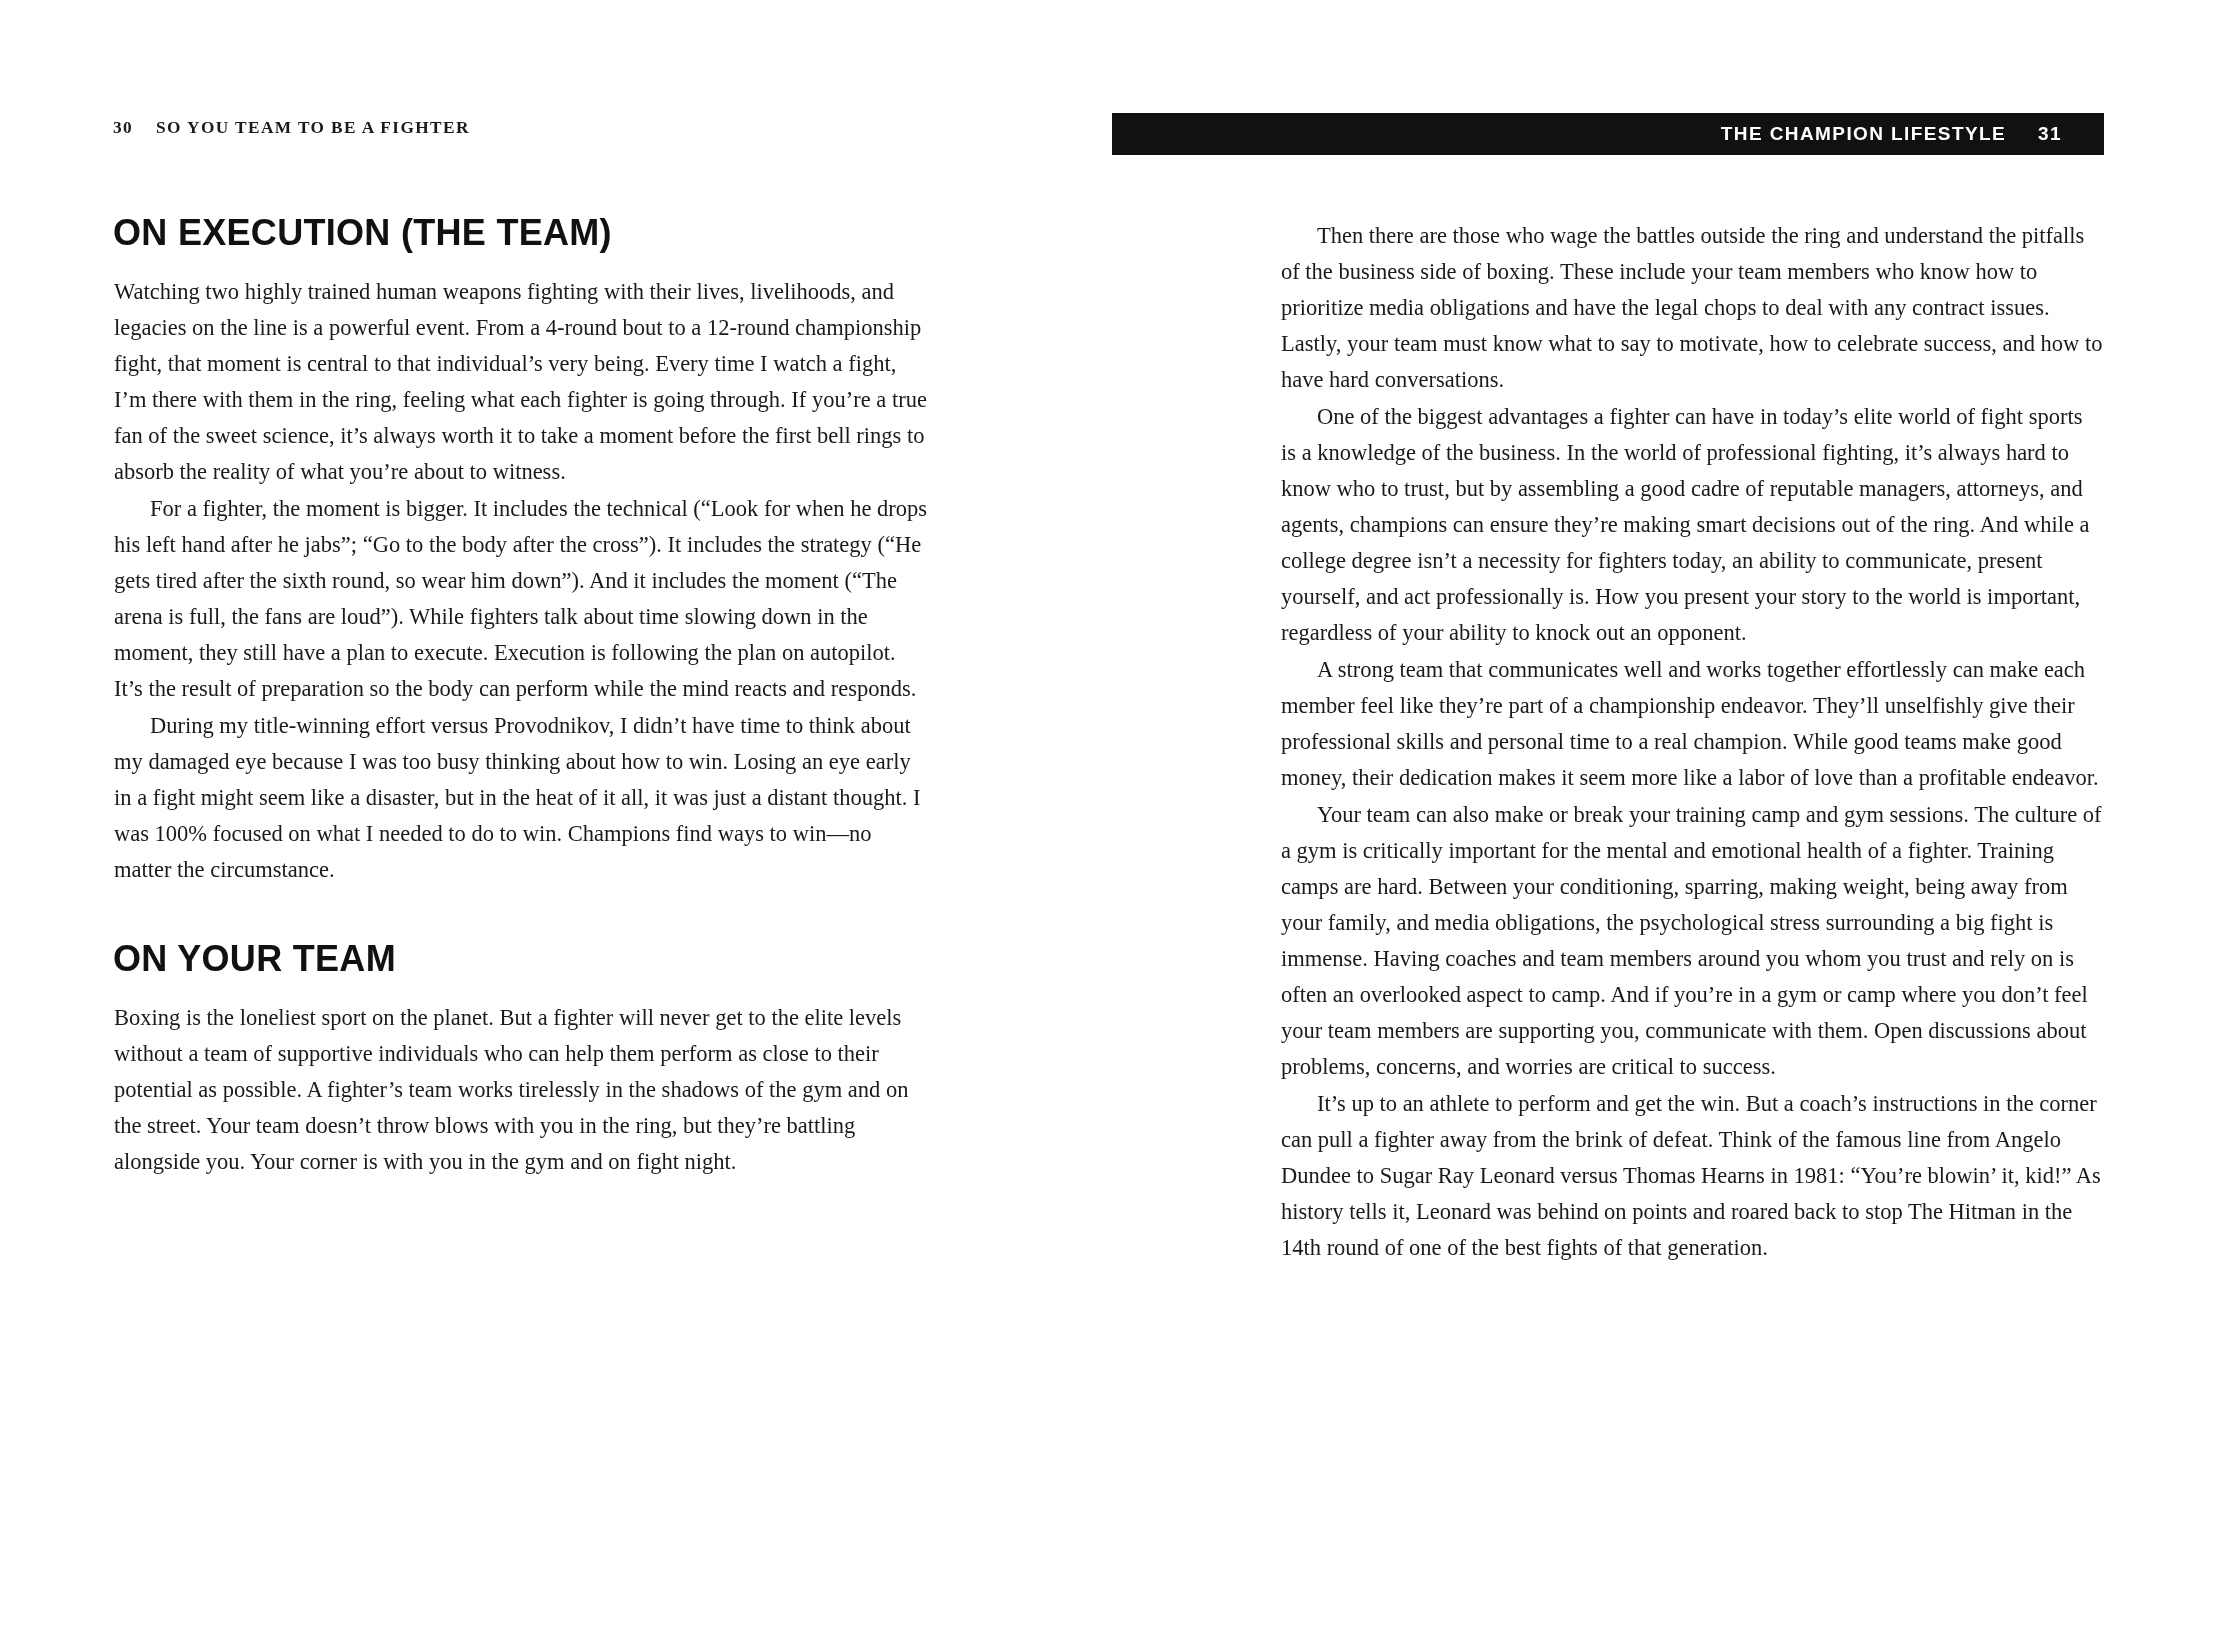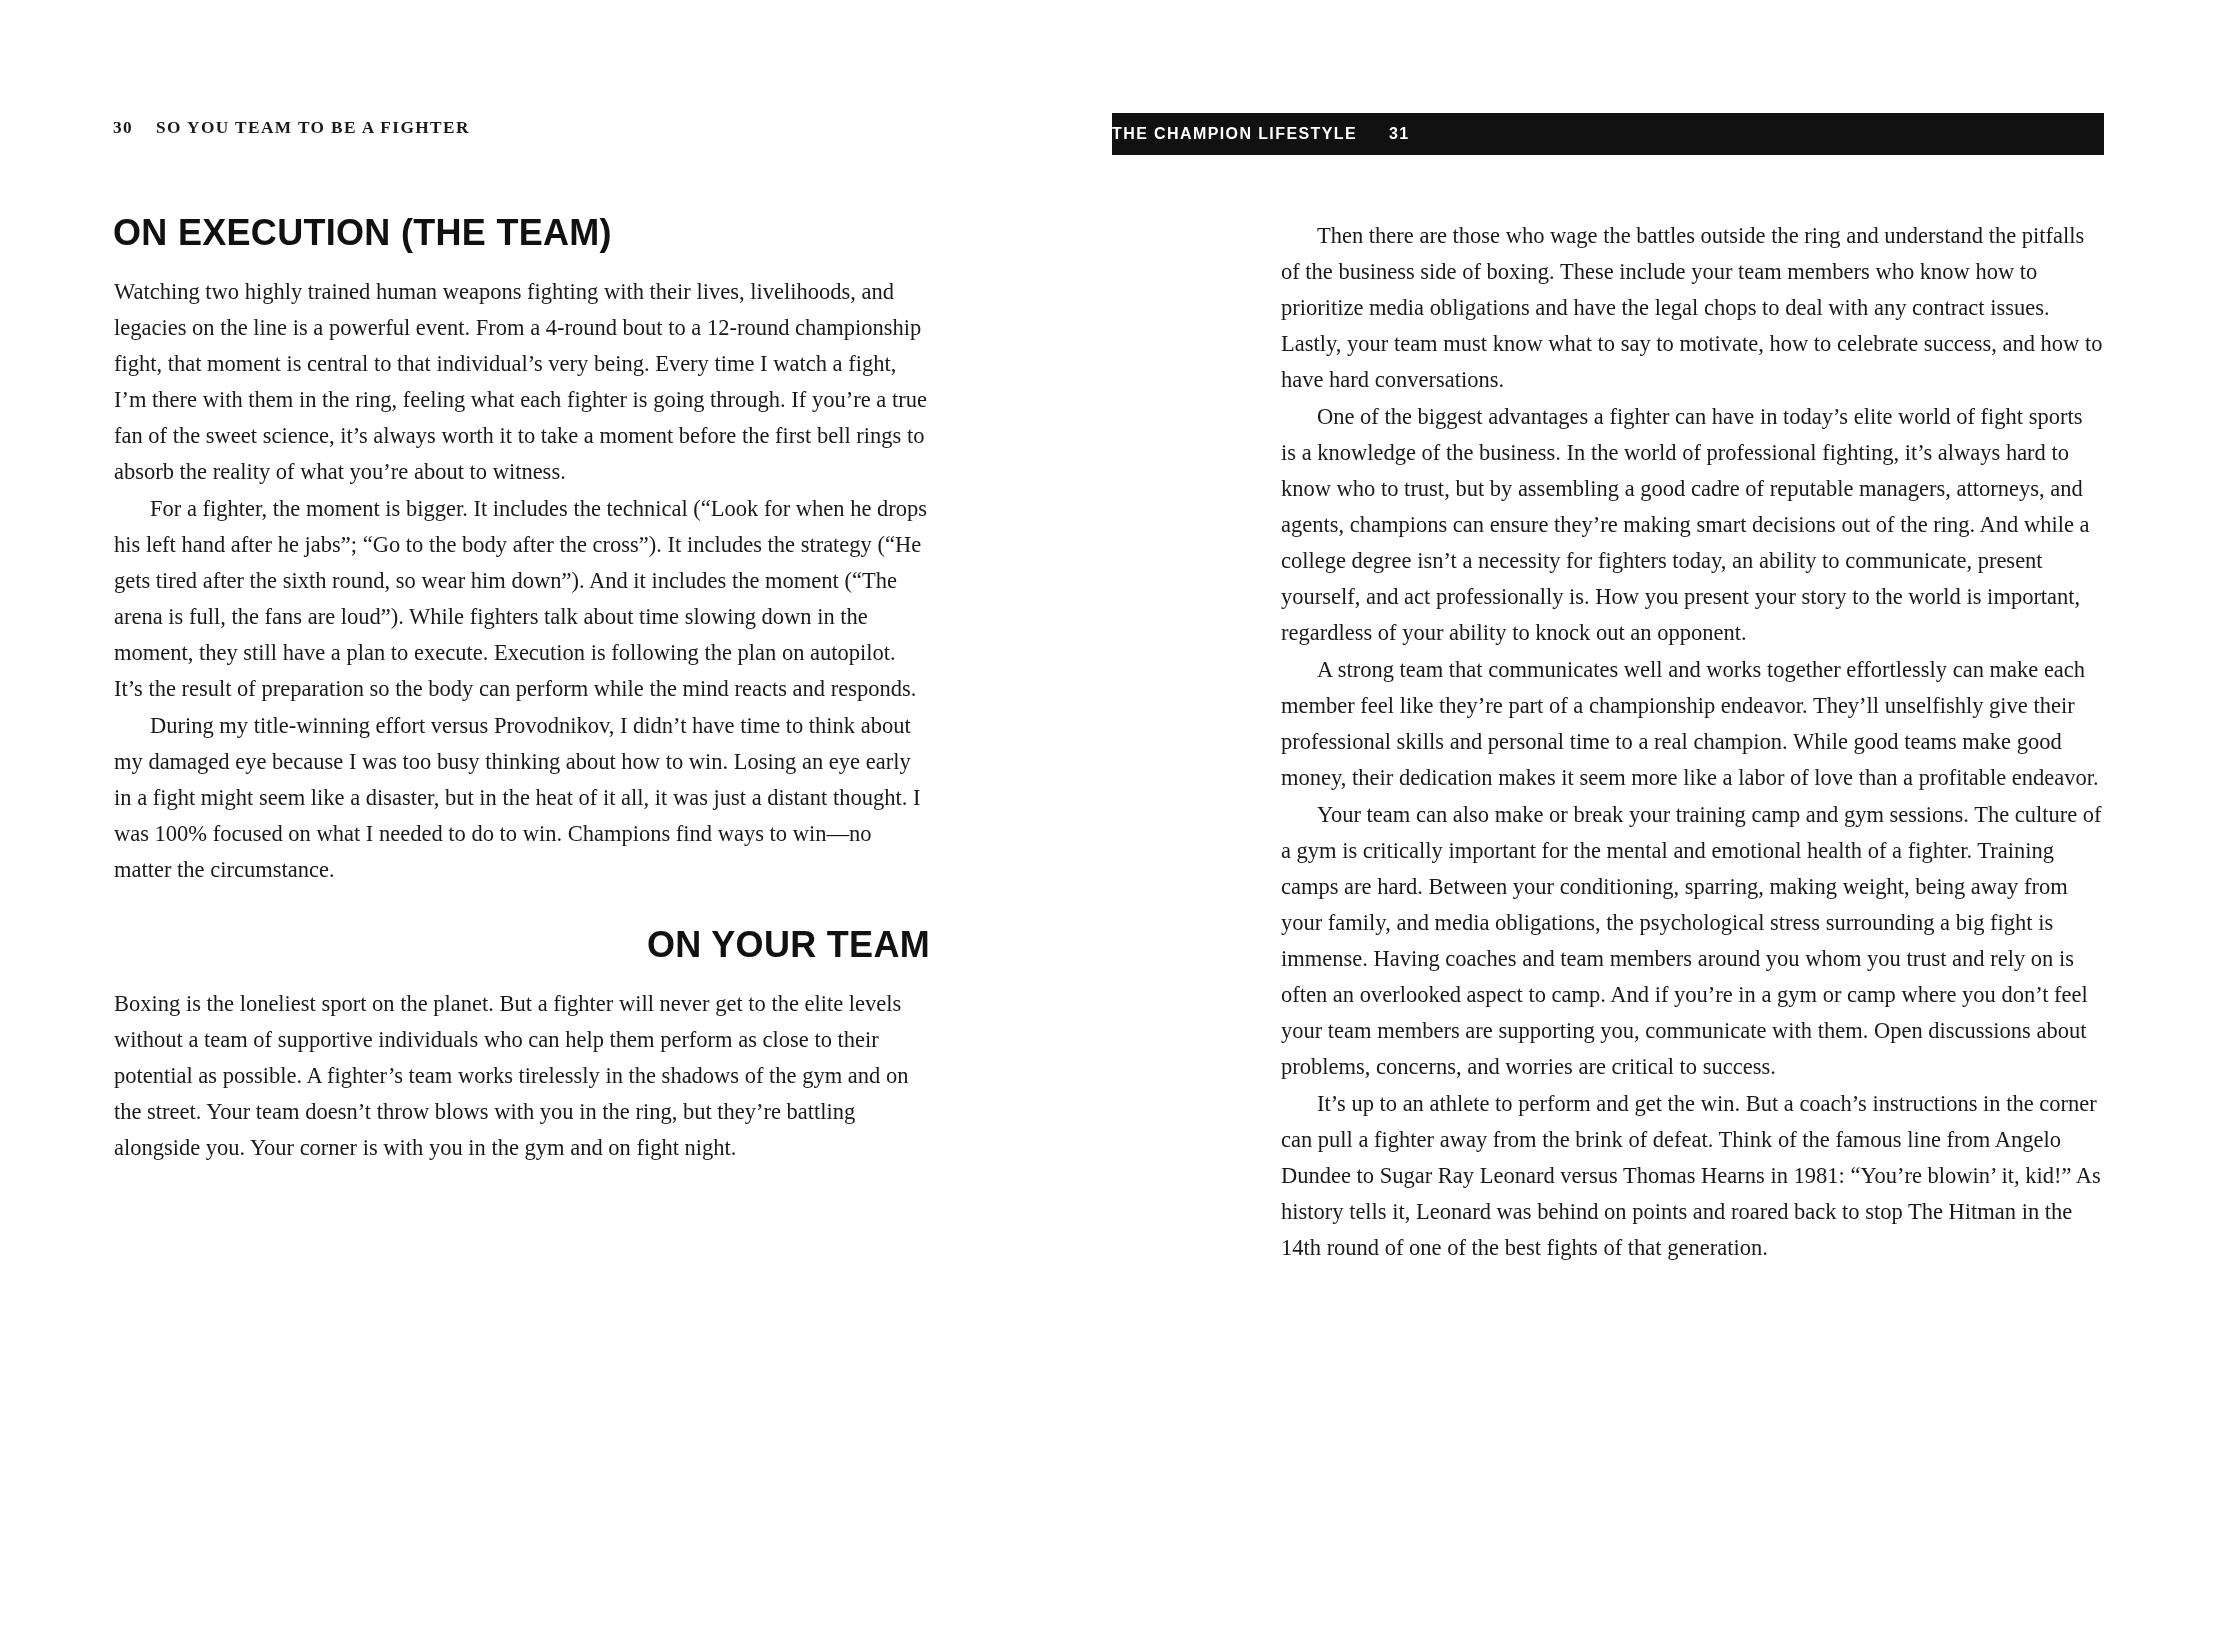--- a/index.html
+++ b/index.html
@@ -45,25 +45,26 @@
     background: #111111;
   }
   .head-right-inner {
     position: absolute;
     top: 0;
     left: 0;
     right: 0;
     bottom: 0;
     display: flex;
     align-items: center;
+    justify-content: flex-end;
     padding-right: 42px;
     gap: 32px;
     font-family: "Liberation Sans", sans-serif;
     font-weight: bold;
-    font-size: 16px;
+    font-size: 19px;
     letter-spacing: 1.4px;
     color: #ffffff;
   }
 
   
   .col {
     position: absolute;
     top: 214px;
     width: 817px;
   }
@@ -73,22 +74,21 @@
   h1.section-title {
     font-family: "Liberation Sans", sans-serif;
     font-weight: bold;
     font-size: 36px;
     letter-spacing: 0.3px;
     line-height: 1.05;
     margin: 0 0 22px 0;
     color: #111111;
   }
   h1.section-title.second {
-    margin-top: 38px;
-    text-align: right;
+    margin-top: 52px;
   }
 
   p.body {
     margin: 1px;
     font-size: 22.5px;
     line-height: 36px;
     text-align: left;
     color: #1a1a1a;
   }
   p.body.indent {

